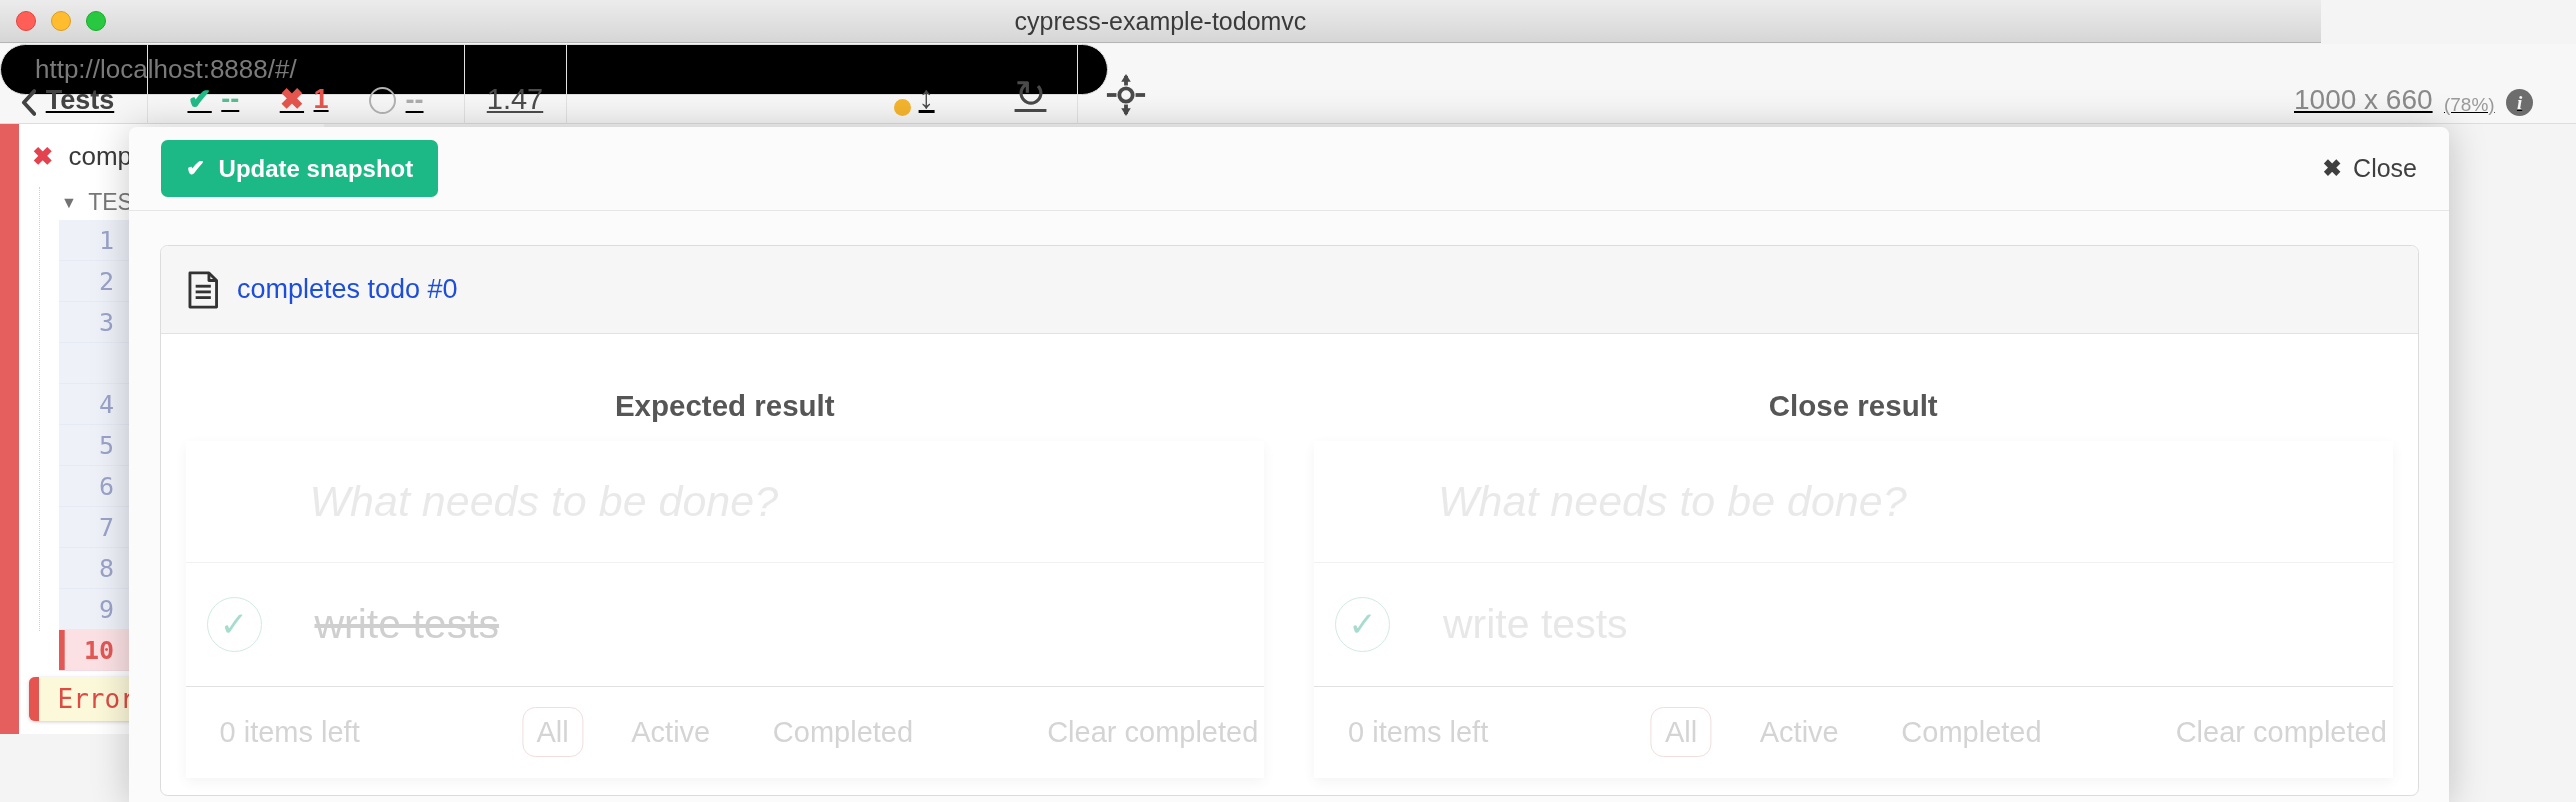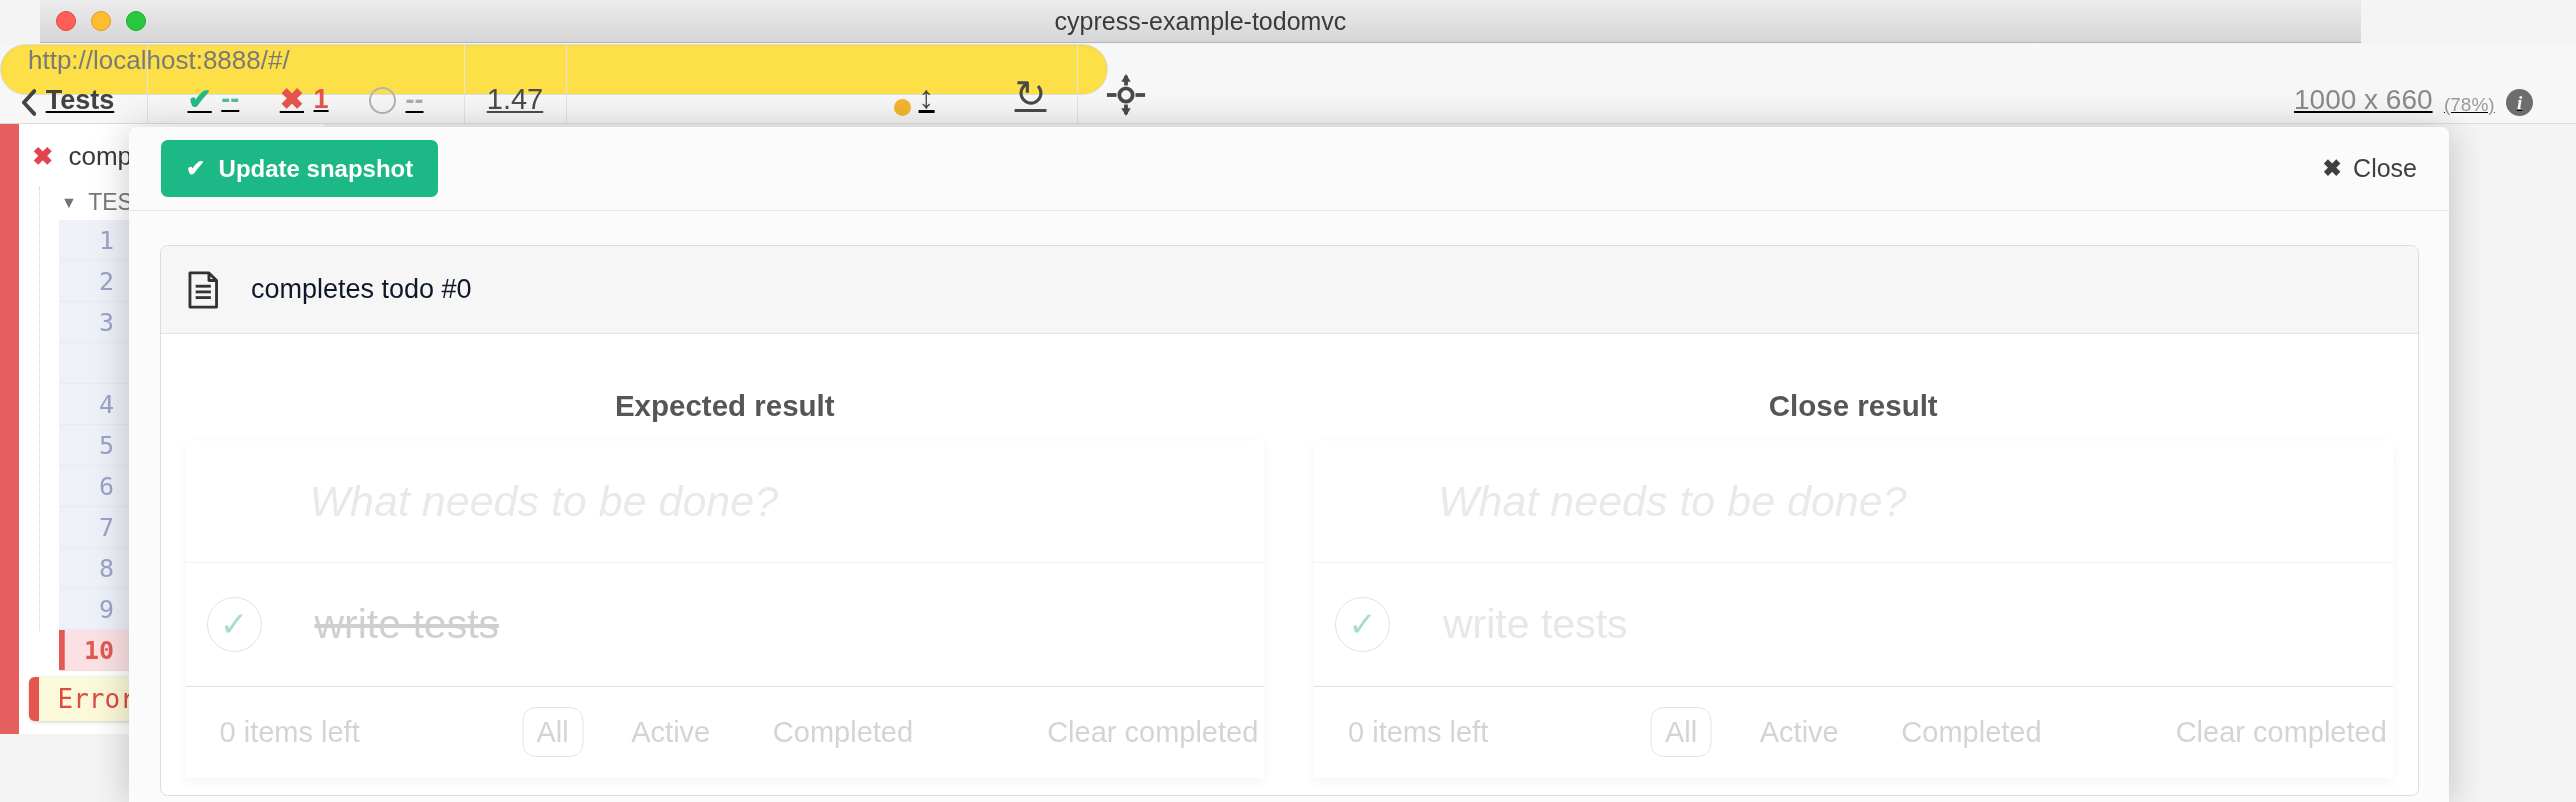--- a/index.html
+++ b/index.html
@@ -2,21 +2,21 @@
 <html><head>
 <meta charset="utf-8">
 <style>
   * { margin:0; padding:0; box-sizing:border-box; }
   html,body { width:2576px; height:802px; overflow:hidden; background:#f4f4f4;
               font-family:"Liberation Sans", sans-serif; }
 
   
   .titlebar { position:absolute; left:0; top:0; width:2321px; height:43px;
     background:linear-gradient(#ececec,#d6d6d6); border-bottom:1px solid #b5b5b5;
-    display:flex; align-items:center; justify-content:center;margin-left:40px; }
+    display:flex; align-items:center; justify-content:center; }
   .traffic { position:absolute; left:16px; top:11.4px; display:flex; gap:15.2px; }
   .light { width:20px; height:20px; border-radius:50%; }
   .light.red   { background:#ff5f57; border:1px solid #e0443e; }
   .light.yellow{ background:#febc2e; border:1px solid #d89e24; }
   .light.green { background:#28c840; border:1px solid #1aab29; }
   .win-title { font-size:25px; color:#3a3a3a; }
 
   
   .toolbar { position:absolute; left:0; top:44px; width:2576px; height:80px;
     background:#f7f7f7; border-bottom:1px solid #dddddd; }
@@ -34,23 +34,23 @@
   .pend-circle { width:27px; height:27px; border:2.9px solid #b3b3b3; border-radius:50%;
                  display:inline-block; }
   .tb-duration { left:464px; width:102px; justify-content:center;
                  font-size:29px; color:#4c4c4c; }
   .tb-scale { left:894px; width:86px; gap:7.6px; }
   .dot { width:17px; height:17px; border-radius:50%; background:#f5b52e; }
   .updown { font-size:32px; color:#4a4a4a; font-weight:bold; }
   .tb-refresh { left:1002px; width:57px; justify-content:center;
                 font-size:38px; color:#4a4a4a; cursor:pointer; }
   .tb-selector { left:1097px; width:57px; justify-content:center; cursor:pointer; }
-  .tb-url { left:1177px; top:14.3px; width:1108px; height:51px; background:#fde047;
-    border:1px solid #dedede; border-radius:26px; display:flex; 
-    padding-left:27px; box-shadow:inset 0 1px 2.9px rgba(0,0,0,0.05); }
+  .tb-url { left:1177px; top:14.3px; width:1108px; height:51px; background:#000000;
+    border:1px solid #dedede; border-radius:26px; display:flex; align-items:center;
+    padding-left:34px; box-shadow:inset 0 1px 2.9px rgba(0,0,0,0.05); }
   .url-text { font-size:26px; color:#7a7a7a; }
   .tb-viewport { left:2294px; width:282px; gap:11.4px; justify-content:flex-start; }
   .vp-size { font-size:28px; color:#8a8a8a; }
   .vp-scale { font-size:19px; color:#9a9a9a; }
   .info-icon { width:27px; height:27px; border-radius:50%; background:#6d6d6d;
     color:#f7f7f7; font-size:19px; font-weight:bold; display:flex; align-items:center;
     justify-content:center; font-family:"Liberation Serif", serif; font-style:italic; }
 
   
   .fail-bar { position:absolute; left:0; top:124px; width:19px; height:610px;
@@ -91,21 +91,21 @@
   .btn-close { display:flex; align-items:center; gap:11.4px; font-size:25px;
     color:#3f3f3f; cursor:pointer; background:none; border:none;
     font-family:"Liberation Sans", sans-serif; }
   .btn-close .x { font-weight:bold; font-size:23px; }
 
   .panel { position:absolute; left:30.5px; top:118px; width:2259px; height:551px;
     background:#ffffff; border:1px solid #dcdcdc; border-radius:7.6px; }
   .panel-header { height:88px; background:#f6f6f6; border-bottom:1px solid #e2e2e2;
     border-radius:7.6px 7.6px 0 0; display:flex; align-items:center; padding-left:27px; }
   .doc-icon { width:30.5px; height:38px; }
-  .test-title { margin-left:33px; font-size:27px; color:#0f172a; }
+  .test-title { margin-left:19px; font-size:27px; color:#1d4ed8; }
 
   .columns { display:flex; }
   .col { width:50%; padding:0 25px; }
   .col-heading { margin-top:55px; text-align:center; font-size:29.5px; font-weight:bold;
     color:#565656; height:44px; }
   .snapshot { margin-top:7.6px; opacity:0.42;
     box-shadow:0 3.8px 13.3px rgba(0,0,0,0.12); background:#ffffff; }
   .s-input { height:122px; display:flex; align-items:center;
     border-bottom:1px solid #e0e0e0; }
   .s-placeholder { margin-left:124px; font-size:43px; font-style:italic; color:#cdcdcd; }

